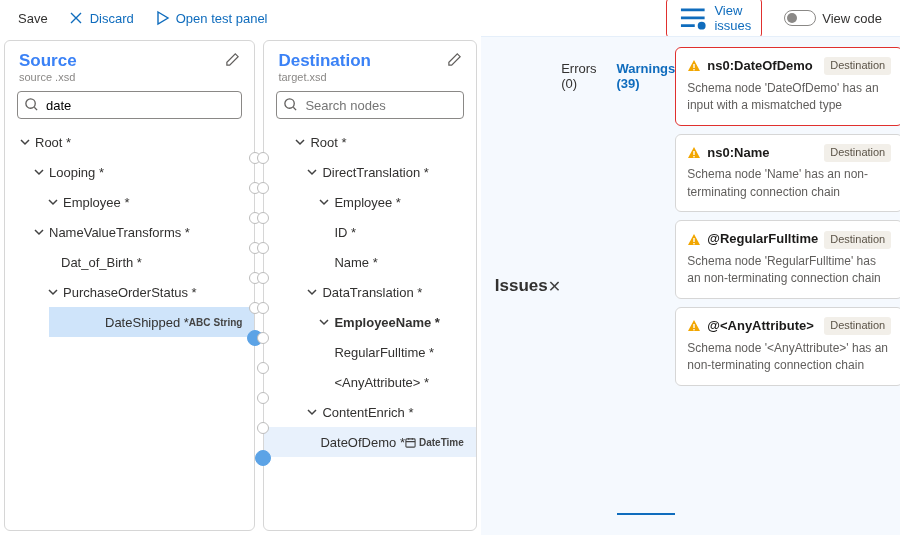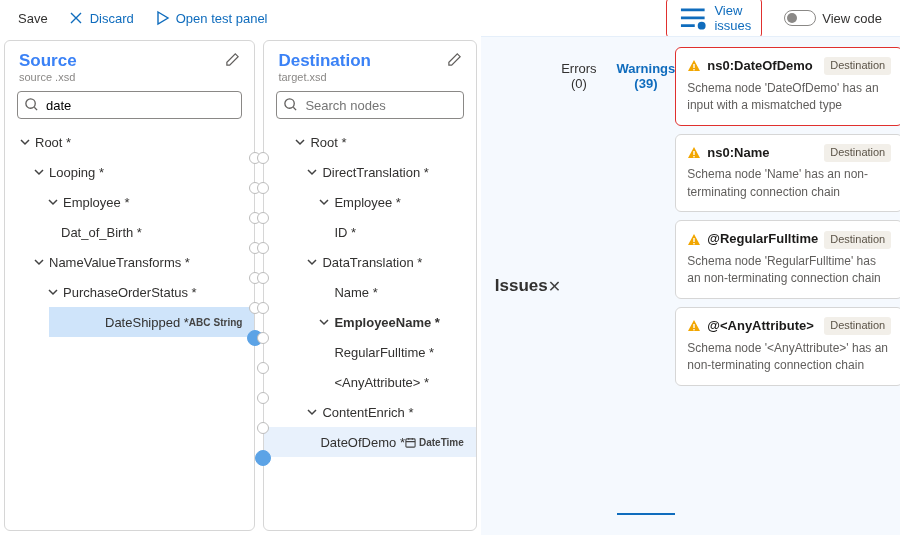--- a/index.html
+++ b/index.html
@@ -50,21 +50,21 @@
   .port{width:12px;height:12px;border:1px solid #bdbdbd;border-radius:50%;background:#fff;position:absolute;}
   .port.filled{background:#5ca3e6;border-color:#5ca3e6;}
   
   .conn-svg{position:absolute;left:0;top:0;pointer-events:none;}
   
   .issues{flex:1;background:var(--issues-bg);border-top:1px solid #e5effa;padding:10px 14px;position:relative;display:flex;flex-direction:row;}
   .issues-hdr{display:flex;align-items:center;}
   .issues-title{font-size:17px;font-weight:600;}
   .close-x{margin-left:auto;cursor:pointer;font-size:16px;color:#424242;}
   .tabs{display:flex;gap:20px;margin:14px 0 10px;font-size:13px;}
-  .tab{padding-bottom:6px;cursor:pointer;text-align:center;}
+  .tab{padding-bottom:6px;cursor:pointer;}
   .tab.active{color:var(--blue);border-bottom:2.5px solid var(--blue);font-weight:600;}
   .cards{display:flex;flex-direction:column;gap:8px;overflow:hidden;}
   .card{border:1px solid var(--border);border-radius:6px;background:#fff;padding:9px 11px 10px;font-size:12px;line-height:1.45;}
   .card.hl{border:1.5px solid var(--highlight);}
   .card-top{display:flex;align-items:center;gap:6px;margin-bottom:4px;}
   .warn-ic{width:14px;height:14px;}
   .card-name{font-size:13px;font-weight:600;color:#1b1a19;}
   .card-tag{margin-left:auto;background:#f2efe9;color:#5b5347;font-size:11px;padding:1px 6px;border-radius:3px;}
   .card-msg{color:#605e5c;}
 </style>
@@ -132,28 +132,28 @@
             <path d="M2 4l4 4 4-4"></path>
           </svg>
         <span class="lbl">Looping *</span>
       </div>
       <div class="node" style="padding-left:42px;">
         <svg class="chev" viewBox="0 0 12 12" stroke="#424242" fill="none" stroke-width="1.5">
             <path d="M2 4l4 4 4-4"></path>
           </svg>
         <span class="lbl">Employee *</span>
       </div>
+      <div class="node" style="padding-left:28px;">
+        <svg class="chev" viewBox="0 0 12 12" stroke="#424242" fill="none" stroke-width="1.5">
+            <path d="M2 4l4 4 4-4"></path>
+          </svg>
+        <span class="lbl">NameValueTransforms *</span>
+      </div>
       <div class="node" style="padding-left:56px;">
         <span class="lbl">Dat_of_Birth *</span>
-      </div>
-      <div class="node" style="padding-left:28px;">
-        <svg class="chev" viewBox="0 0 12 12" stroke="#424242" fill="none" stroke-width="1.5">
-            <path d="M2 4l4 4 4-4"></path>
-          </svg>
-        <span class="lbl">NameValueTransforms *</span>
       </div>
       <div class="node" style="padding-left:42px;">
         <svg class="chev" viewBox="0 0 12 12" stroke="#424242" fill="none" stroke-width="1.5">
             <path d="M2 4l4 4 4-4"></path>
           </svg>
         <span class="lbl">PurchaseOrderStatus *</span>
       </div>
       <div class="node sel" style="padding-left:56px;">
         <span class="lbl">DateShipped *</span>
         <span class="type-pill">
@@ -210,28 +210,28 @@
       </div>
       <div class="node" style="padding-left:54px;">
         <svg class="chev" viewBox="0 0 12 12" stroke="#424242" fill="none" stroke-width="1.5">
             <path d="M2 4l4 4 4-4"></path>
           </svg>
         <span class="lbl">Employee *</span>
       </div>
       <div class="node" style="padding-left:70px;">
         <span class="lbl">ID *</span>
       </div>
-      <div class="node" style="padding-left:42px;">
-        <svg class="chev" viewBox="0 0 12 12" stroke="#424242" fill="none" stroke-width="1.5">
-            <path d="M2 4l4 4 4-4"></path>
-          </svg>
-        <span class="lbl">DataTranslation *</span>
-      </div>
       <div class="node" style="padding-left:70px;">
         <span class="lbl">Name *</span>
+      </div>
+      <div class="node" style="padding-left:42px;">
+        <svg class="chev" viewBox="0 0 12 12" stroke="#424242" fill="none" stroke-width="1.5">
+            <path d="M2 4l4 4 4-4"></path>
+          </svg>
+        <span class="lbl">DataTranslation *</span>
       </div>
       <div class="node" style="padding-left:54px;font-weight:bold;">
         <svg class="chev" viewBox="0 0 12 12" stroke="#424242" fill="none" stroke-width="1.5">
             <path d="M2 4l4 4 4-4"></path>
           </svg>
         <span class="lbl">EmployeeName *</span>
       </div>
       <div class="node" style="padding-left:70px;">
         <span class="lbl">RegularFulltime *</span>
       </div>

